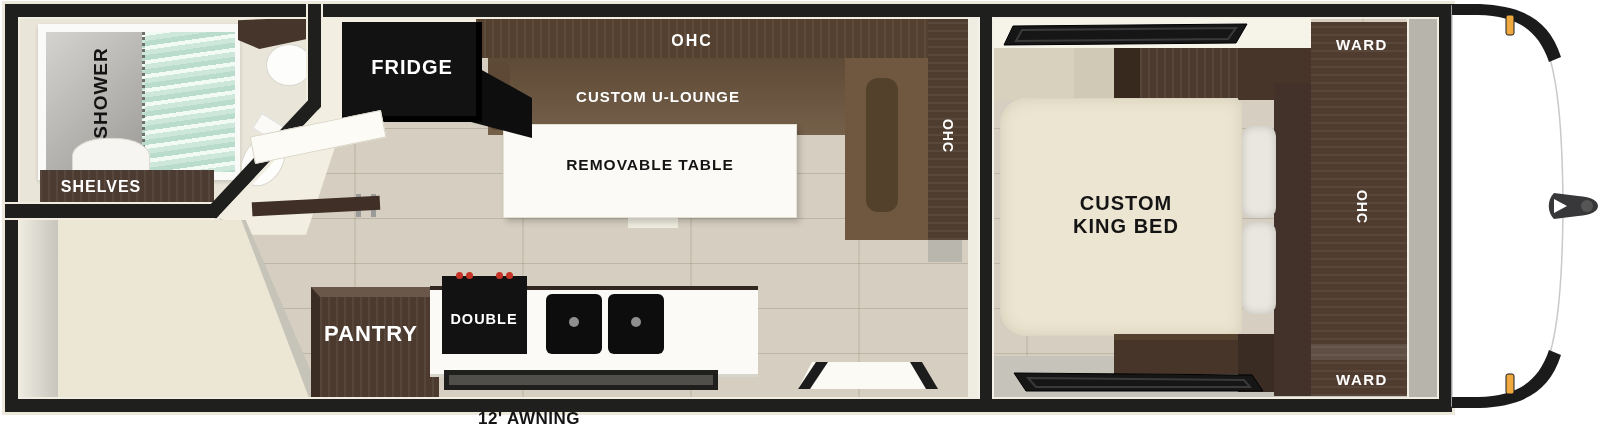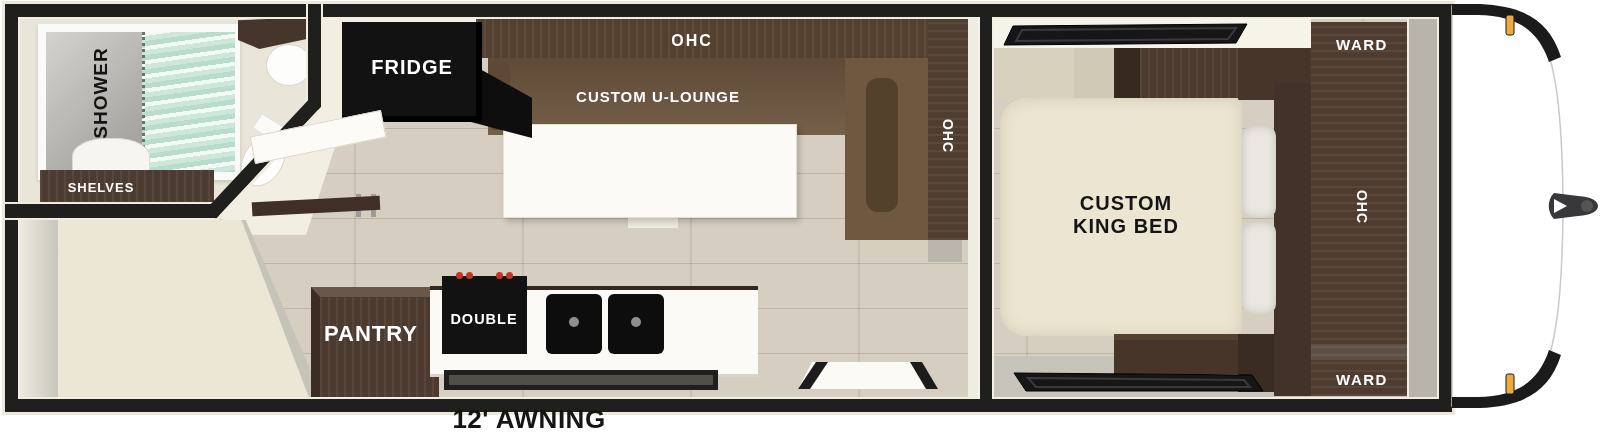--- a/index.html
+++ b/index.html
@@ -170,27 +170,28 @@
     <path d="M1452,408 L1480,408 C1522,406 1549,393 1561,355 L1549,350 C1538,383 1516,396 1478,397 L1452,397 Z" fill="#1b1b1b"></path>
     <rect x="1506" y="15" width="8" height="20" rx="2" fill="#efa93e" stroke="#1b1b1b"></rect>
     <rect x="1506" y="374" width="8" height="20" rx="2" fill="#efa93e" stroke="#1b1b1b"></rect>
 
     <path d="M1554,193 L1578,196 C1592,197 1598,201 1598,206 C1598,211 1592,215 1578,216 L1554,219 C1547,212 1547,200 1554,193 Z" fill="#38383a"></path>
     <path d="M1554,199 L1567,206 L1554,213 Z" fill="#ffffff"></path>
     <circle cx="1587" cy="206" r="6" fill="#555"></circle>
   </svg>
 
   <span class="lbl lblk rotL" style="left:101px;top:93px;font-size:19px;">SHOWER</span>
-  <span class="lbl lblw" style="left:101px;top:187px;font-size:13px;text-align:center;">SHELVES</span>
+  <span class="lbl lblw" style="left:101px;top:187px;font-size:16px;text-align:center;">SHELVES</span>
   <span class="lbl lblw" style="left:412px;top:67px;font-size:20px;">FRIDGE</span>
   <span class="lbl lblw" style="left:692px;top:41px;font-size:16px;letter-spacing:2px;">OHC</span>
   <span class="lbl lblw" style="left:658px;top:96px;font-size:15px;">CUSTOM U-LOUNGE</span>
+  <span class="lbl lblk" style="left:650px;top:165px;font-size:15.5px;">REMOVABLE TABLE</span>
   <span class="lbl lblw rotR" style="left:948px;top:136px;font-size:14px;">OHC</span>
   <span class="lbl lblw" style="left:371px;top:334px;font-size:22px;">PANTRY</span>
   <span class="lbl lblw" style="left:484px;top:319px;font-size:14.5px;">DOUBLE</span>
   <span class="lbl lblk" style="left:1126px;top:203px;font-size:20px;text-align:center;">CUSTOM</span>
   <span class="lbl lblk" style="left:1126px;top:226px;font-size:20px;">KING BED</span>
   <span class="lbl lblw" style="left:1362px;top:44px;font-size:15px;letter-spacing:1.5px;">WARD</span>
   <span class="lbl lblw rotR" style="left:1362px;top:207px;font-size:14px;">OHC</span>
   <span class="lbl lblw" style="left:1362px;top:379px;font-size:15px;letter-spacing:1.5px;">WARD</span>
-  <span class="lbl lblk" style="left:529px;top:419px;font-size:26px;letter-spacing:0.5px;">12' AWNING</span>
+  <span class="lbl lblk" style="left:529px;top:419px;font-size:17px;letter-spacing:0.5px;">12' AWNING</span>
 
 </div>
 
 </body></html>

